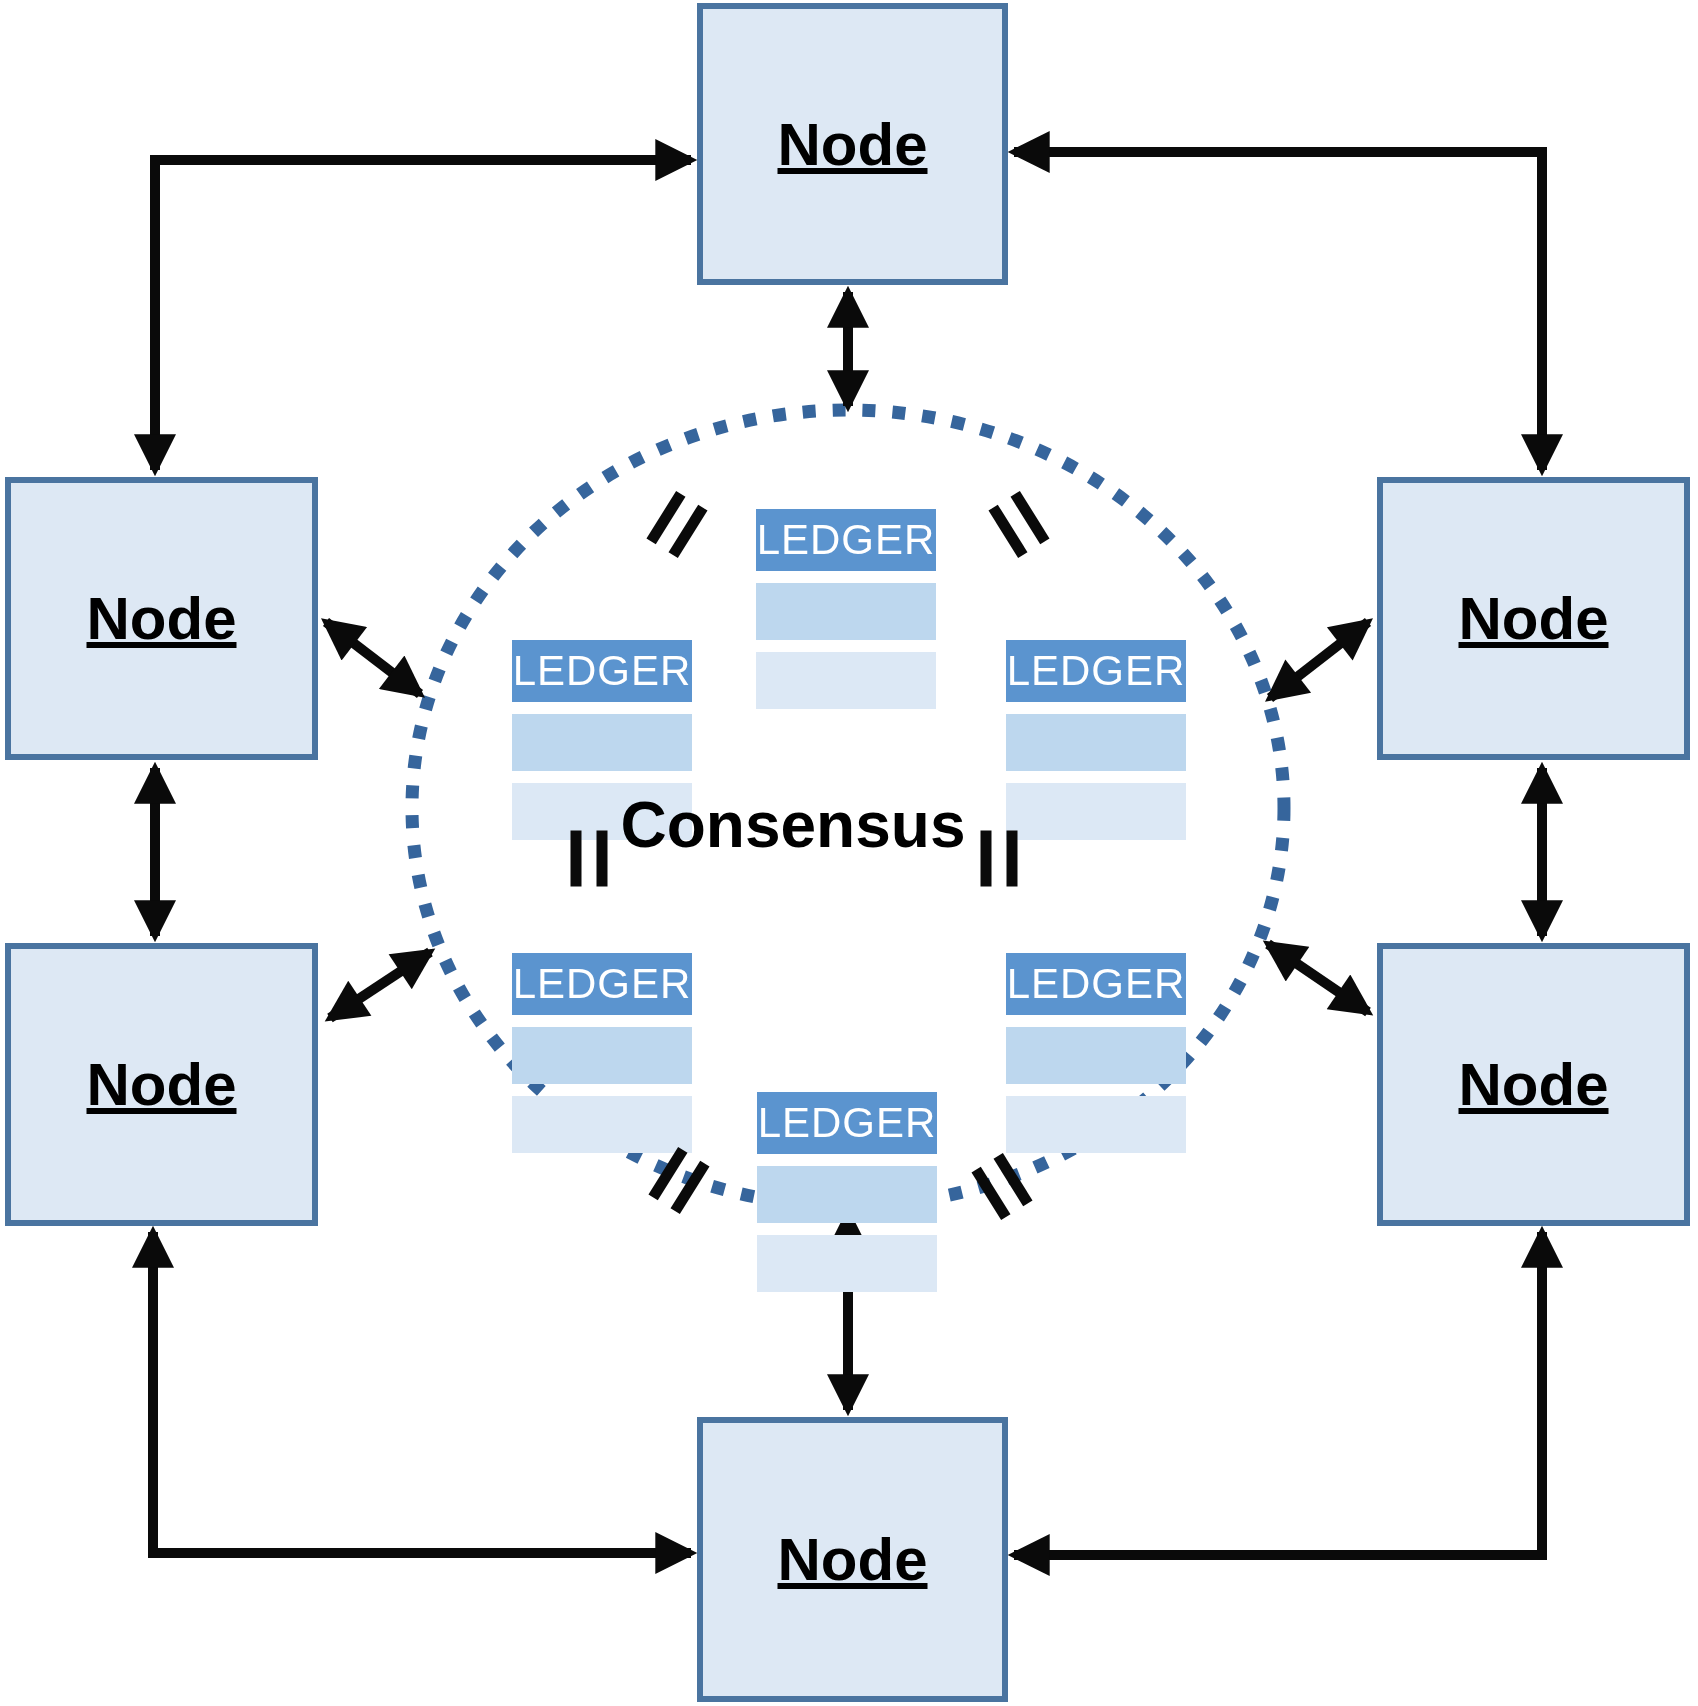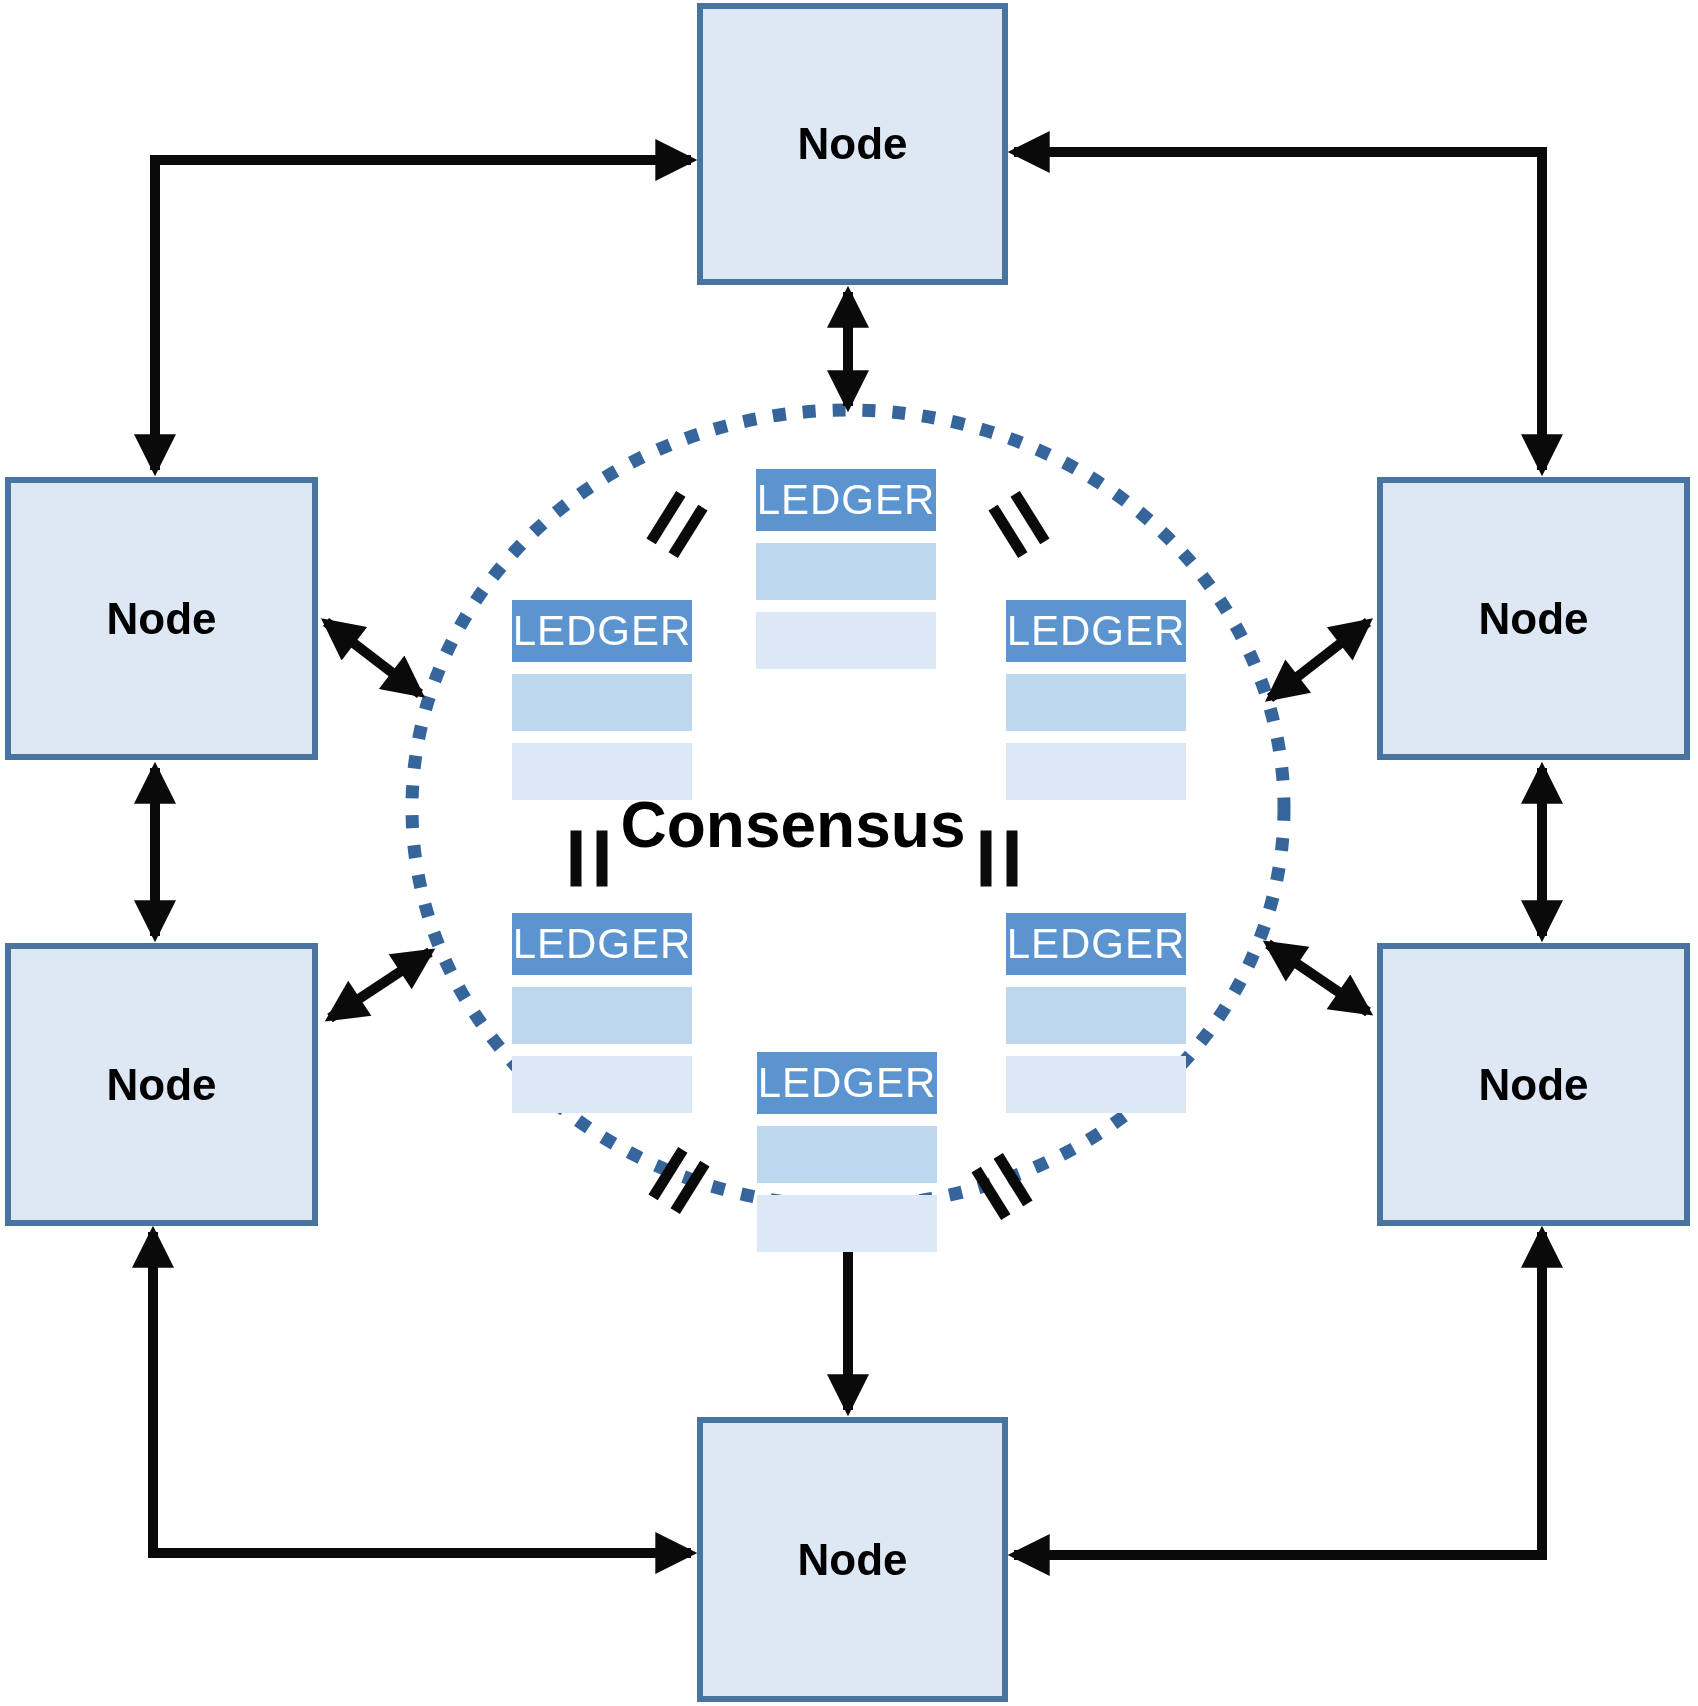--- a/index.html
+++ b/index.html
@@ -19,30 +19,30 @@
   .conn{stroke:var(--arrow);stroke-width:10;fill:none;stroke-linejoin:miter;}
   .arrowhead{fill:var(--arrow);}
   .ring{stroke:var(--circle-dots);stroke-width:13;fill:none;stroke-dasharray:13 17;}
 
   .node{
     position:absolute;box-sizing:border-box;
     background:var(--node-fill);border:6px solid var(--node-border);
     display:flex;align-items:center;justify-content:center;
   }
   .node .node-label{
-    font-size:44px;font-weight:700;color:var(--text);letter-spacing:0px;
+    font-size:60px;font-weight:700;color:var(--text);letter-spacing:0px;text-decoration:underline;
   }
   .node-top{left:697px;top:3px;width:311px;height:282px;}
   .node-upper-left{left:5px;top:477px;width:313px;height:283px;}
   .node-upper-right{left:1377px;top:477px;width:313px;height:283px;}
   .node-lower-left{left:5px;top:943px;width:313px;height:283px;}
   .node-lower-right{left:1377px;top:943px;width:313px;height:283px;}
   .node-bottom{left:697px;top:1417px;width:311px;height:285px;}
 
-  .ledger{position:absolute;width:180px;height:145px;}
+  .ledger{position:absolute;width:180px;height:145px;margin-top:40px;}
   .ledger .ledger-header{
     position:absolute;left:0;top:0;width:180px;height:62px;
     background:var(--ledger-header);color:var(--ledger-header-text);
     display:flex;align-items:center;justify-content:center;
     font-size:42px;font-weight:400;letter-spacing:1px;
   }
   .ledger .row-mid{
     position:absolute;left:0;top:74px;width:180px;height:57px;
     background:var(--ledger-row-mid);
   }

